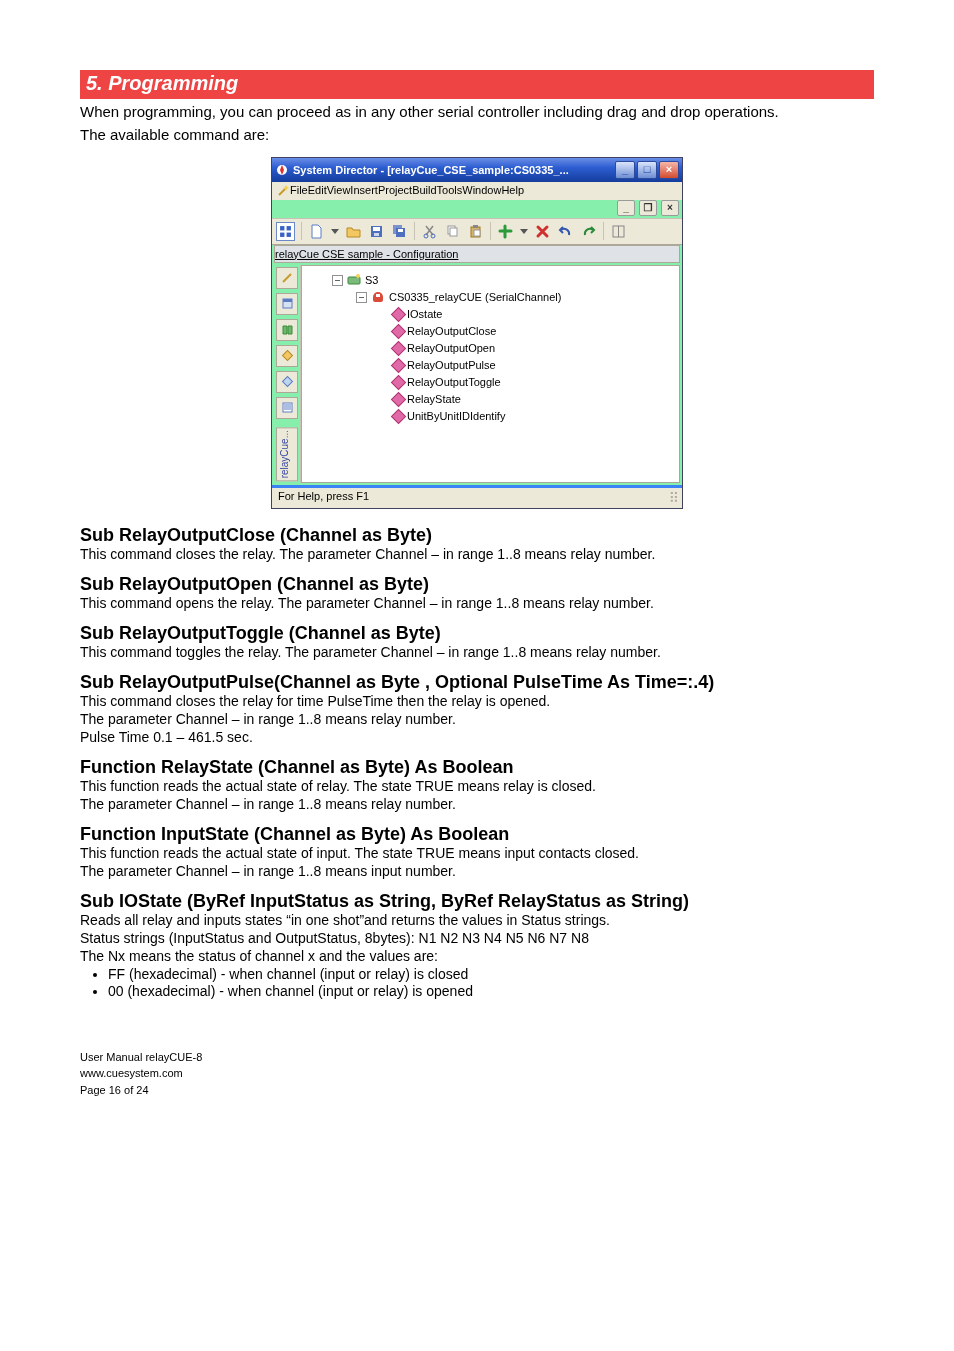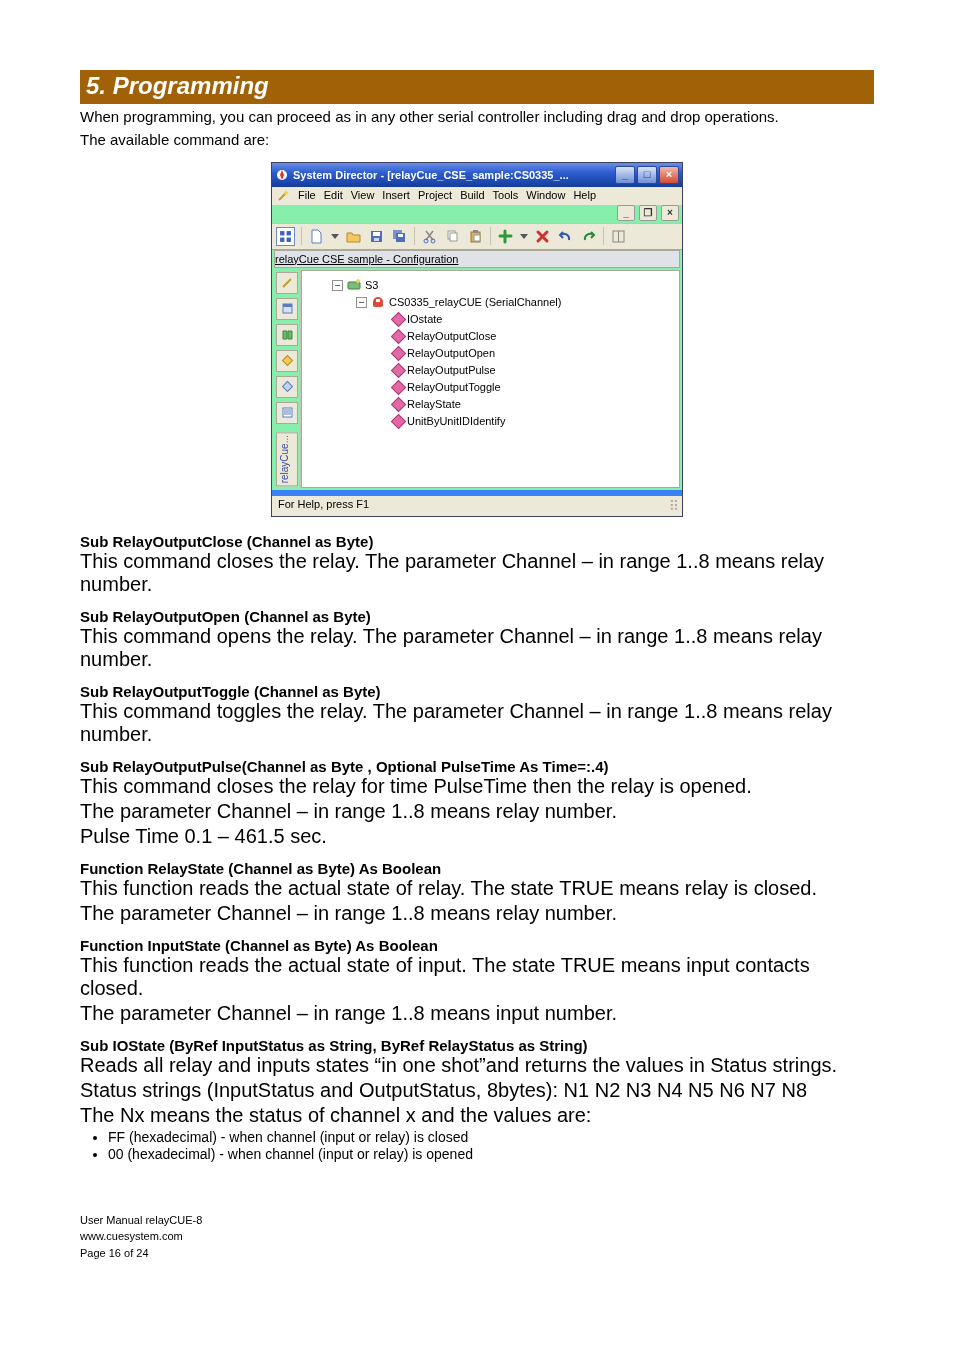--- a/index.html
+++ b/index.html
@@ -7,23 +7,23 @@
     font-family: Arial, Helvetica, sans-serif;
     background: #fff;
     color: #000;
   }
   .page {
     width: 794px;
     margin: 70px auto 0 auto;
     padding: 0 0 40px 0;
   }
   .sec-header {
-    background: #a16207;
+    background: #ef4444;
     color: #fff;
-    font-size: 24px;
+    font-size: 20px;
     font-weight: bold;
     font-style: italic;
     padding: 2px 6px 4px 6px;
     margin-bottom: 4px;
   }
   .body-text {
     font-size: 15px;
     text-align: justify;
     margin: 2px 0 4px 0;
     line-height: 1.25;
@@ -62,21 +62,20 @@
     font-size:11px;
     font-weight:bold;
     display:flex;align-items:center;justify-content:center;
     line-height:1;
   }
   .win-btn.close { background:linear-gradient(#f6b6a9,#d24b2f); color:#fff; }
   .menubar {
     background: #ece9d8;
     padding: 2px 4px;
     display: flex;
-    gap: 8px;
   }
   .menubar span { cursor: default; }
   .mdi-btns {
     display:flex;
     justify-content:flex-end;
     gap:2px;
     padding: 0 3px 2px 0;
   }
   .mdi-btns .win-btn { background:#ece9d8; border-color:#9a9a9a; color:#333; height:14px;width:16px;font-size:10px;}
   .toolbar {
@@ -141,38 +140,38 @@
   .indent2{ padding-left:50px;}
   .indent3{ padding-left:88px;}
   .boxminus{
     width:9px;height:9px;border:1px solid #919191;background:#fff;display:inline-flex;align-items:center;justify-content:center;font-size:9px;line-height:1;
   }
   .diamond{
     width:9px;height:9px;background:#e06aa8;transform:rotate(45deg);
     box-shadow:0 0 0 1px #b03070;
   }
   .statusbar{
-    border-top:6px solid #3b82f6;
+    border-top:3px solid #3b82f6;
     background:#ece9d8;
     font-size:11px;
     padding:2px 6px;
     display:flex;
     justify-content:space-between;
   }
   .grip{ color:#b0aca0; letter-spacing:-3px; font-size:14px; }
 
   
   h3.cmd {
-    font-size: 15px;
+    font-size: 18px;
     font-weight: bold;
     color: #000;
     margin: 12px 0 0 0;
   }
   .cmd-desc {
-    font-size: 20px;
+    font-size: 14px;
     margin: 0 0 2px 0;
   }
   ul.bullets {
     margin: 2px 0 0 28px;
     padding: 0;
     font-size:14px;
   }
   ul.bullets li { margin: 0 0 1px 0; }
   .footer {
     text-align: left;

